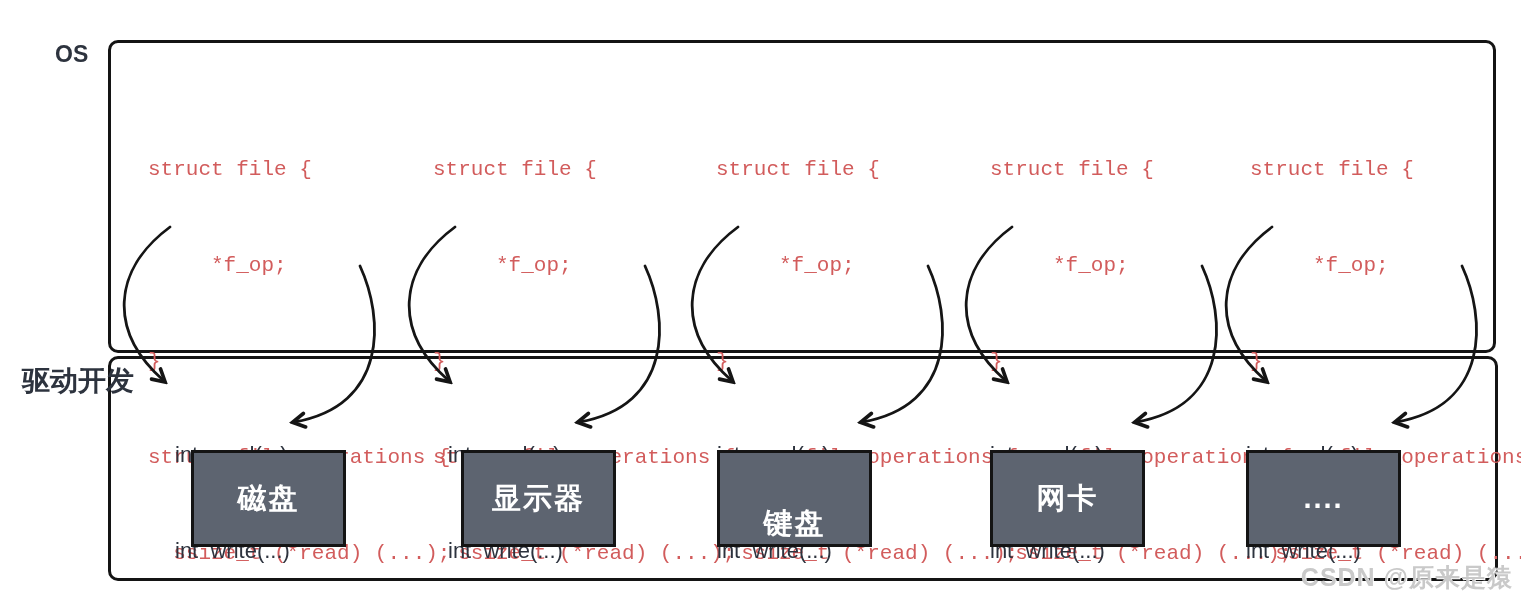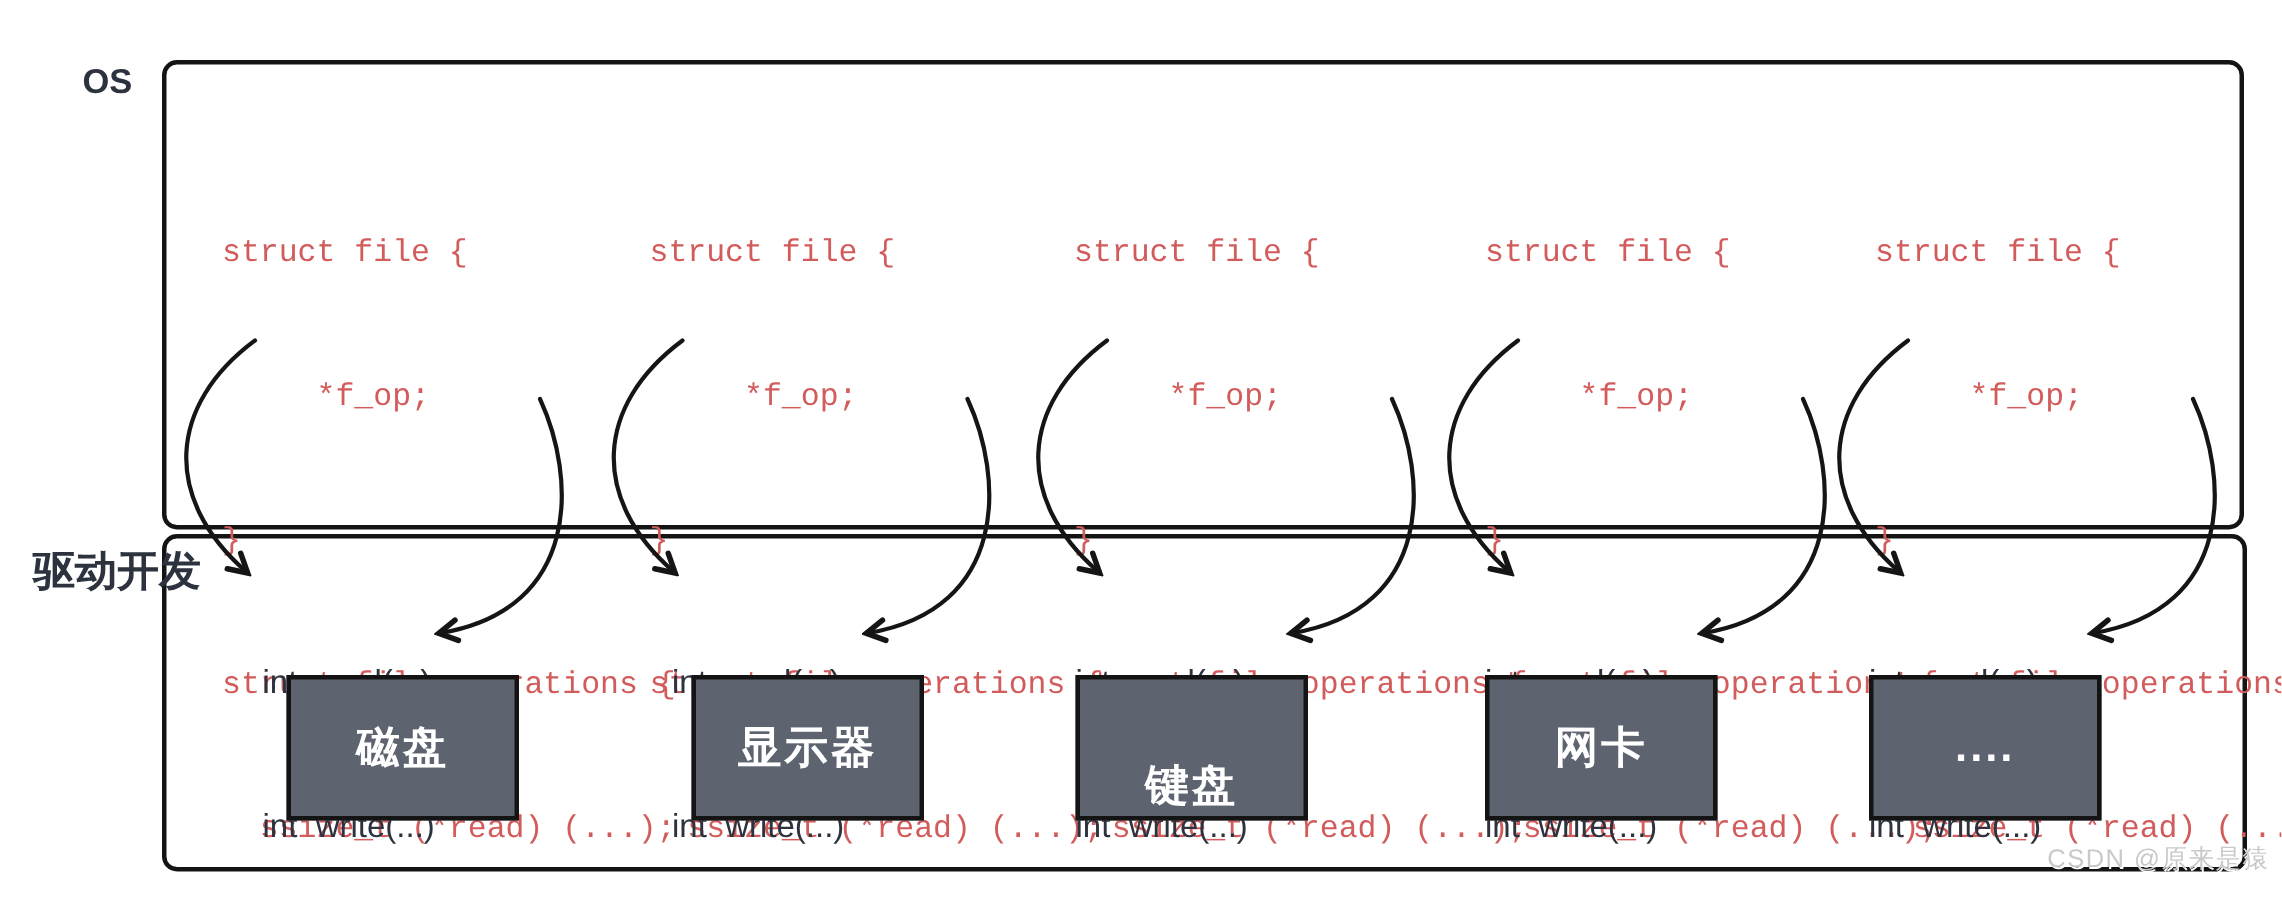--- a/index.html
+++ b/index.html
@@ -46,23 +46,24 @@
   .device-label {
     color:#ffffff; font-weight:700; font-size:29px; letter-spacing:2px;
   }
 
   .arrows-svg {
     position:absolute; left:0; top:0; z-index:4; pointer-events:none;
   }
 
   .watermark {
     position:absolute; right:8px; top:561px; z-index:5;
-    font-size:17px; color:var(--watermark-gray);
+    font-size:25px; color:var(--watermark-gray);
     letter-spacing:1px; white-space:nowrap;
     text-shadow:1px 1px 0 #ffffff;
+    font-weight:bold;
   }
 </style>
 </head>
 <body>
 
 <div class="canvas">
 
   <div class="layer-label os-label">OS</div>
 
   <div class="box os-box"></div>

